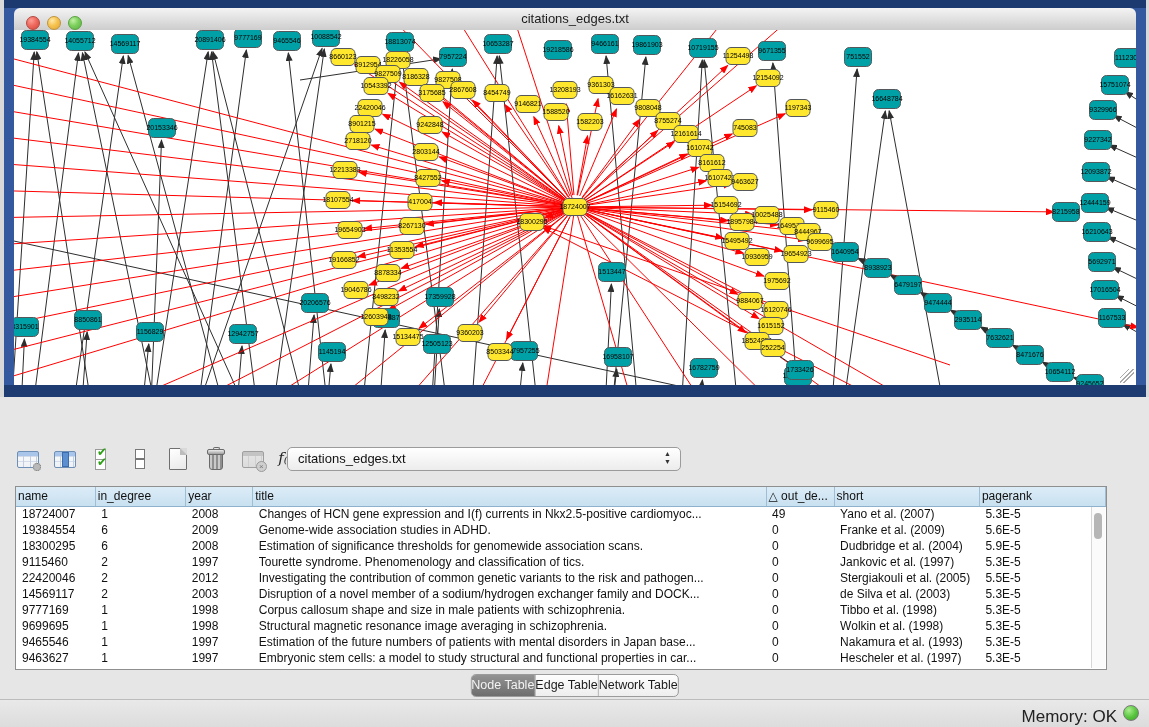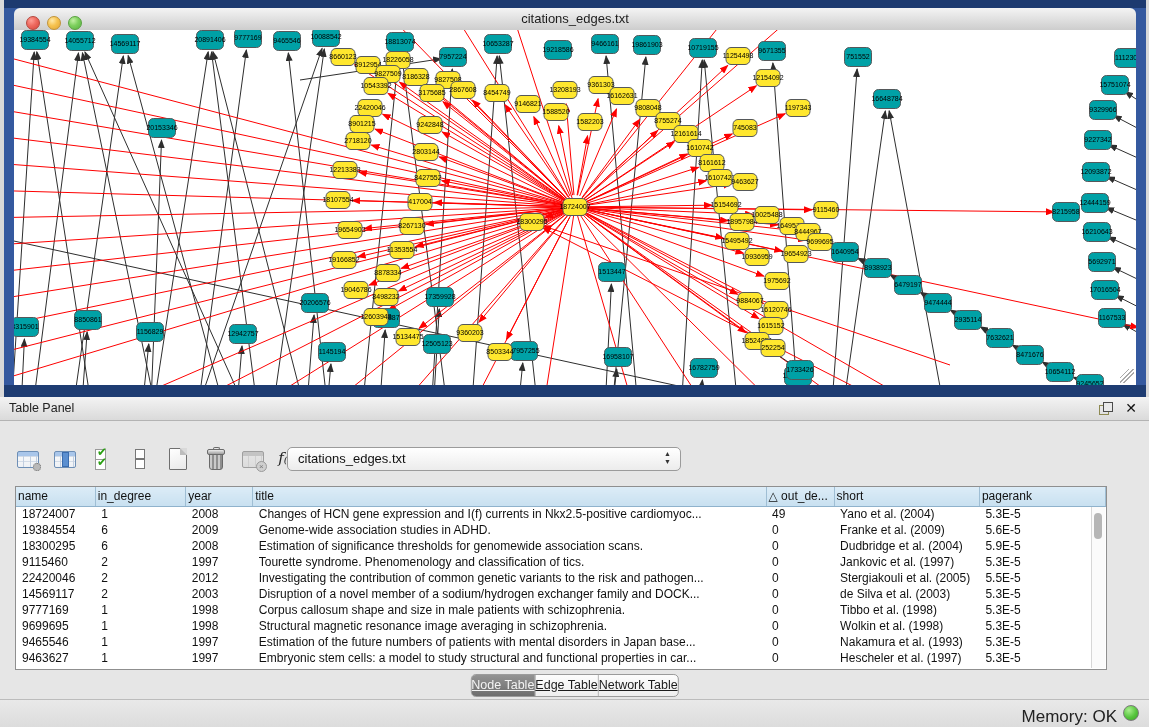--- a/index.html
+++ b/index.html
@@ -111,21 +111,20 @@
   .vsb .thumb{position:absolute;left:2px;top:6px;width:8px;height:26px;border-radius:5px;background:#b6b6b6;}
   
   .seg{
     position:absolute;left:50%;top:277px;transform:translateX(-50%);
     display:flex;height:21px;border:1px solid #9b9b9b;border-radius:5px;overflow:hidden;
     background:linear-gradient(#fdfdfd,#eeeeee);
   }
   .seg .opt{
     padding:0 0;font-size:12.5px;color:#1c1c1c;line-height:20px;text-align:center;
     border-right:1px solid #b5b5b5;
-    text-decoration:underline;
   }
   .seg .opt:last-child{border-right:none;}
   .seg .opt.sel{background:linear-gradient(#939393,#6d6d6d);color:#f3f3f3;}
   
   .statusbar{
     position:absolute;left:0;bottom:0;width:1149px;height:27px;
     background:linear-gradient(#e9e9e9,#dcdcdc);border-top:1px solid #bcbcbc;
   }
   .statusbar .mem{position:absolute;right:32px;top:7px;font-size:17px;color:#222;}
   .statusbar .dot{
@@ -792,28 +791,20 @@
             <rect x="488" y="343.5" width="24" height="17" rx="5" fill="#ffe72e" stroke="#55585a" stroke-width="1"></rect>
             <text x="500" y="354.3" text-anchor="middle" font-size="7" fill="#000">8503344</text>
           </g>
         </g>
     </svg>
     <div class="resize-grip"></div>
   </div>
 </div>
 
 <div class="table-panel">
-  <div class="tp-titlebar">
-    <span class="tp-title">Table Panel</span>
-    <span class="tp-float">
-        <span class="sq1"></span>
-        <span class="sq2"></span>
-      </span>
-    <span class="tp-close">✕</span>
-  </div>
 
   <div class="tp-toolbar">
     <span class="icn"><span class="tblico"></span><span class="gear"></span></span>
     <span class="icn"><span class="tblico colsel"></span></span>
     <span class="icn">
       <span class="chk c1"></span><span class="chk c2"></span>
       <span class="chkmark m1">✔</span>
       <span class="chkmark m2">✔</span>
     </span>
     <span class="icn"><span class="box b1"></span><span class="box b2"></span></span>
@@ -849,21 +840,21 @@
             <th>pagerank</th>
           </tr>
         </thead>
       <tbody id="grid-body">
           <tr>
             <td>18724007</td>
             <td>1</td>
             <td>2008</td>
             <td>Changes of HCN gene expression and I(f) currents in Nkx2.5-positive cardiomyoc...</td>
             <td>49</td>
-            <td>Yano et al. (2004)</td>
+            <td>Yano et al. (2007)</td>
             <td>5.3E-5</td>
           </tr>
           <tr>
             <td>19384554</td>
             <td>6</td>
             <td>2009</td>
             <td>Genome-wide association studies in ADHD.</td>
             <td>0</td>
             <td>Franke et al. (2009)</td>
             <td>5.6E-5</td>

